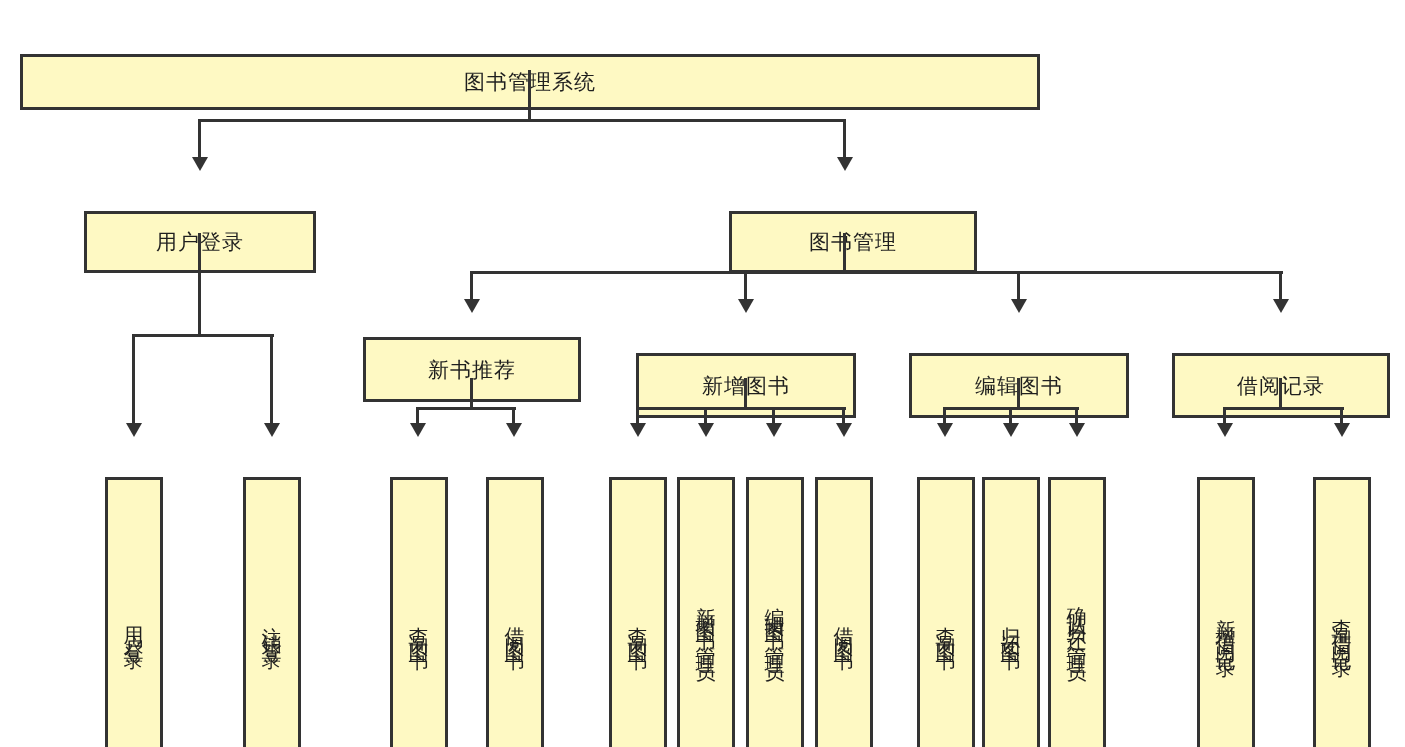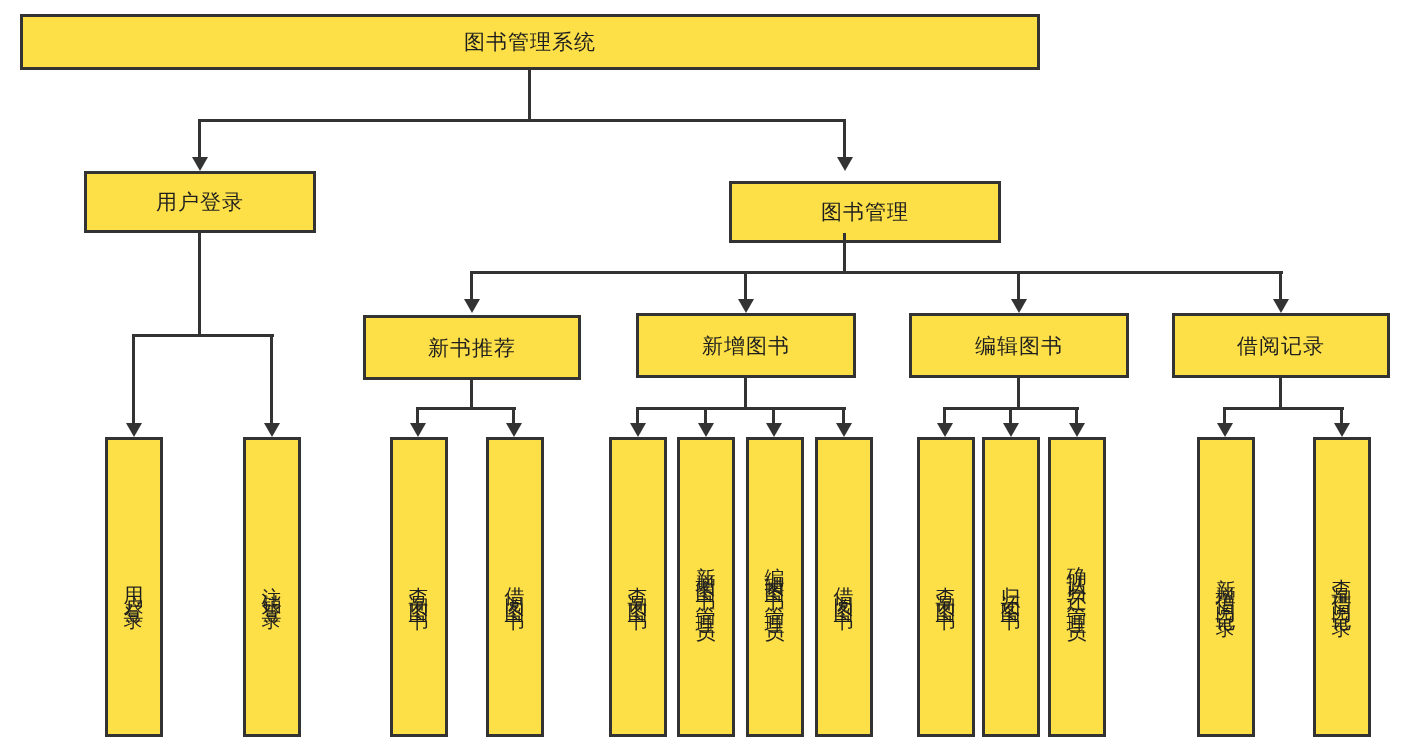--- a/index.html
+++ b/index.html
@@ -13,25 +13,26 @@
   .canvas{
     position:relative;
     width:1405px;height:747px;
     background:var(--bg);
     overflow:hidden;
   }
   .box{
     position:absolute;
     box-sizing:border-box;
     border:3px solid var(--line);
-    background:#fde047;
+    background:#fef9c3;
     color:var(--text);
     display:flex;
     align-items:center;
     justify-content:center;
+    margin-top:40px;
   }
   .box.h{
     font-size:21px;
     letter-spacing:1px;
     white-space:nowrap;
   }
   .box.v{
     top:437px;height:300px;width:58px;
     writing-mode:vertical-rl;
     font-size:20px;
@@ -77,21 +78,21 @@
   <div class="darrow" style="left:192px;top:121px;height:50px">
       <i class="stem"></i>
       <i class="head"></i>
     </div>
   <div class="darrow" style="left:837px;top:121px;height:50px">
       <i class="stem"></i>
       <i class="head"></i>
     </div>
 
   <div class="box h" style="left:84px;top:171px;width:232px;height:62px">用户登录</div>
-  <div class="box h" style="left:729px;top:181px;width:272px;height:62px">图书管理</div>
+  <div class="box h" style="left:729px;top:171px;width:248px;height:62px">图书管理</div>
 
   <div class="ln" style="left:198px;top:233px;width:3px;height:104px"></div>
   <div class="ln" style="left:132px;top:334px;width:142px;height:3px"></div>
   <div class="darrow" style="left:126px;top:336px;height:101px">
       <i class="stem"></i>
       <i class="head"></i>
     </div>
   <div class="darrow" style="left:264px;top:336px;height:101px">
       <i class="stem"></i>
       <i class="head"></i>
@@ -109,21 +110,21 @@
     </div>
   <div class="darrow" style="left:1011px;top:273px;height:40px">
       <i class="stem"></i>
       <i class="head"></i>
     </div>
   <div class="darrow" style="left:1273px;top:273px;height:40px">
       <i class="stem"></i>
       <i class="head"></i>
     </div>
 
-  <div class="box h" style="left:363px;top:315px;width:218px;height:65px">新书推荐</div>
+  <div class="box h" style="left:363px;top:297px;width:218px;height:65px">新书推荐</div>
   <div class="box h" style="left:636px;top:313px;width:220px;height:65px">新增图书</div>
   <div class="box h" style="left:909px;top:313px;width:220px;height:65px">编辑图书</div>
   <div class="box h" style="left:1172px;top:313px;width:218px;height:65px">借阅记录</div>
 
   <div class="ln" style="left:470px;top:378px;width:3px;height:32px"></div>
   <div class="ln" style="left:416px;top:407px;width:100px;height:3px"></div>
   <div class="darrow" style="left:410px;top:409px;height:28px">
       <i class="stem"></i>
       <i class="head"></i>
     </div>

